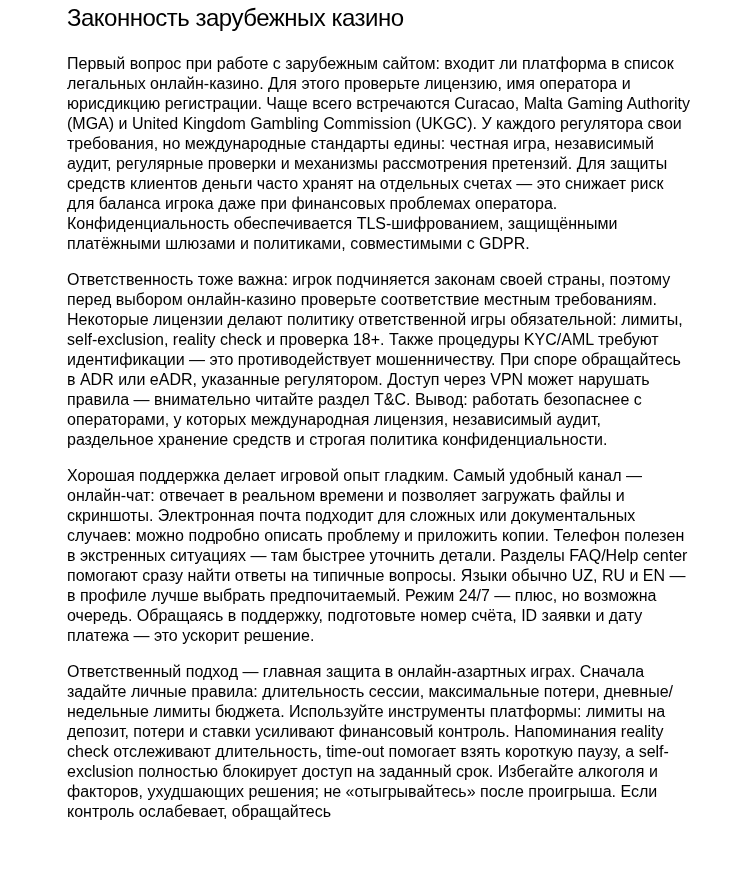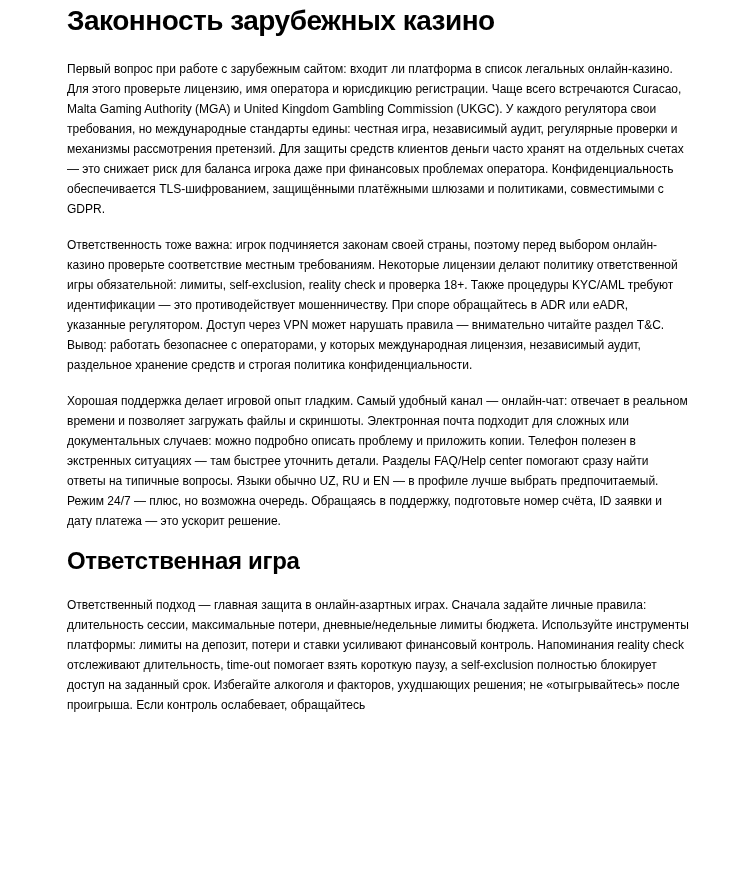--- a/index.html
+++ b/index.html
@@ -14,51 +14,50 @@
     height: 892px;
     overflow: hidden;
     color: #000000;
     font-family: "Liberation Sans", "DejaVu Sans", sans-serif;
     -webkit-font-smoothing: antialiased;
   }
   .article {
     padding: 4px 66px 24px 67px;
   }
   .article h1 {
-    font-size: 28px;
+    font-size: 24px;
     line-height: 1.2;
-    font-weight: 700;
+    font-weight: 400;
     letter-spacing: -0.5px;
     margin: 0 0 21px 0;
   }
   .article h2 {
     font-size: 24px;
     line-height: 1.2;
     font-weight: 700;
     letter-spacing: -0.3px;
     margin: 16px 0 20px 0;
   }
   .article p {
-    font-size: 12px;
+    font-size: 16px;
     line-height: 20px;
     font-weight: 400;
     margin: 0 0 16px 0;
   }
 </style>
 </head>
 <body>
 
 <main class="article">
 
   <h1>Законность зарубежных казино</h1>
 
   <p>Первый вопрос при работе с зарубежным сайтом: входит ли платформа в список легальных онлайн-казино. Для этого проверьте лицензию, имя оператора и юрисдикцию регистрации. Чаще всего встречаются Curacao, Malta Gaming Authority (MGA) и United Kingdom Gambling Commission (UKGC). У каждого регулятора свои требования, но международные стандарты едины: честная игра, независимый аудит, регулярные проверки и механизмы рассмотрения претензий. Для защиты средств клиентов деньги часто хранят на отдельных счетах — это снижает риск для баланса игрока даже при финансовых проблемах оператора. Конфиденциальность обеспечивается TLS-шифрованием, защищёнными платёжными шлюзами и политиками, совместимыми с GDPR.</p>
 
   <p>Ответственность тоже важна: игрок подчиняется законам своей страны, поэтому перед выбором онлайн-казино проверьте соответствие местным требованиям. Некоторые лицензии делают политику ответственной игры обязательной: лимиты, self-exclusion, reality check и проверка 18+. Также процедуры KYC/AML требуют идентификации — это противодействует мошенничеству. При споре обращайтесь в ADR или eADR, указанные регулятором. Доступ через VPN может нарушать правила — внимательно читайте раздел T&amp;C. Вывод: работать безопаснее с операторами, у которых международная лицензия, независимый аудит, раздельное хранение средств и строгая политика конфиденциальности.</p>
 
 
   <p>Хорошая поддержка делает игровой опыт гладким. Самый удобный канал — онлайн-чат: отвечает в реальном времени и позволяет загружать файлы и скриншоты. Электронная почта подходит для сложных или документальных случаев: можно подробно описать проблему и приложить копии. Телефон полезен в экстренных ситуациях — там быстрее уточнить детали. Разделы FAQ/Help center помогают сразу найти ответы на типичные вопросы. Языки обычно UZ, RU и EN — в профиле лучше выбрать предпочитаемый. Режим 24/7 — плюс, но возможна очередь. Обращаясь в поддержку, подготовьте номер счёта, ID заявки и дату платежа — это ускорит решение.</p>
 
-  <h2>Ответственная игра</h2>
 
   <p>Ответственный подход — главная защита в онлайн-азартных играх. Сначала задайте личные правила: длительность сессии, максимальные потери, дневные/недельные лимиты бюджета. Используйте инструменты платформы: лимиты на депозит, потери и ставки усиливают финансовый контроль. Напоминания reality check отслеживают длительность, time-out помогает взять короткую паузу, а self-exclusion полностью блокирует доступ на заданный срок. Избегайте алкоголя и факторов, ухудшающих решения; не «отыгрывайтесь» после проигрыша. Если контроль ослабевает, обращайтесь</p>
 
 </main>
 
 </body></html>

